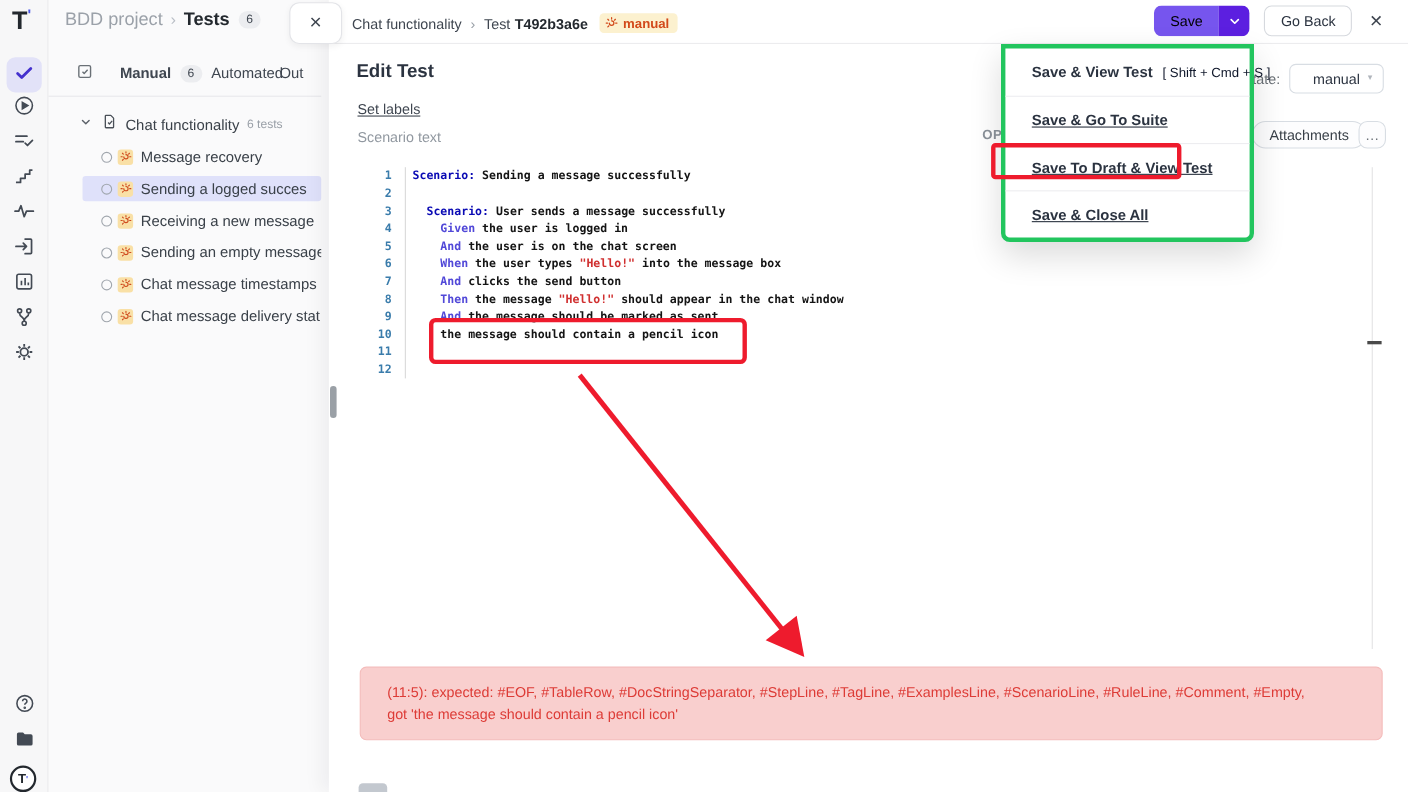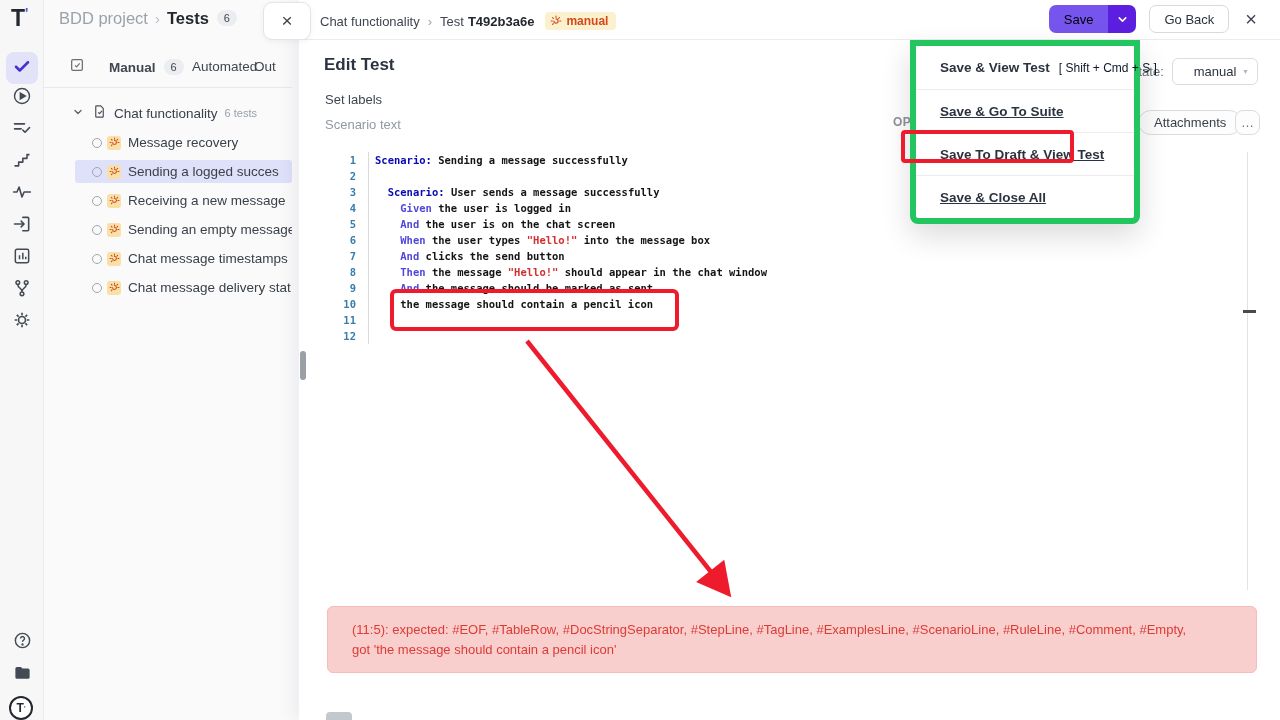--- a/index.html
+++ b/index.html
@@ -49,21 +49,21 @@
   .state-pill { display:flex; align-items:center; margin-left:11px; background:#fcf1cf; border-radius:4px; padding:2px 8px 2px 5px; font-size:12px; font-weight:bold; color:#d2491a; }
   .state-pill svg { margin-right:4px; }
   .hdr-actions { position:absolute; right:23px; top:5px; height:28px; display:flex; align-items:center; }
   .save-btn { display:flex; height:28px; border-radius:7px; overflow:hidden; cursor:pointer; }
   .save-main { background:#7655ee; color:#000000; font-size:13px; font-weight:500; display:flex; align-items:center; padding:0 15px; }
   .save-caret { background:#5c1fe0; width:28px; display:flex; align-items:center; justify-content:center; }
   .goback-btn { margin-left:13px; height:28px; background:#fff; border:1px solid #d6d9de; border-radius:7px; font-size:13px; color:#2b3340; display:flex; align-items:center; padding:0 14px; cursor:pointer; }
   .hdr-close { margin-left:16px; font-size:20px; color:#3f4650; cursor:pointer; line-height:1; }
 
   .m-title { position:absolute; left:25px; top:55px; font-size:17px; font-weight:bold; color:#2b3340; }
-  .set-labels { position:absolute; left:26px; top:92px; font-size:13px; color:#3f4650; cursor:pointer; }
+  .set-labels { position:absolute; left:26px; top:92px; font-size:13px; color:#3f4650; text-decoration:underline; cursor:pointer; }
   .scenario-lbl { position:absolute; left:26px; top:117px; font-size:13px; color:#9198a0; }
   .options-lbl { position:absolute; left:594px; top:115px; font-size:12px; font-weight:bold; color:#8b929a; letter-spacing:.4px; z-index:1; }
 
   
   .editor { position:absolute; left:27px; top:152px; display:flex; font-family:"DejaVu Sans Mono", monospace; font-size:10.5px; font-weight:bold; line-height:16px; }
   .gutter { width:30px; text-align:right; color:#3a7cab; margin-right:12px; }
   .codecol { border-left:1px solid #d9d9d9; padding-left:6px; white-space:pre; color:#141414; }
   .codecol div { min-height:16px; }
   .tk-k1 { color:#0a0ab4; }
   .tk-k2 { color:#5148d8; }
@@ -78,21 +78,21 @@
   .more-btn { position:absolute; left:936px; top:110px; width:25px; height:25px; border:1px solid #d8dde3; background:#fdfdfe; border-radius:8px; display:flex; align-items:center; justify-content:center; font-size:13px; color:#6a7076; cursor:pointer; z-index:1; letter-spacing:0; line-height:0; }
 
   .edit-scrollline { position:absolute; left:948px; top:152px; width:1px; height:438px; background:#e3e3e4; }
   .edit-scrolltick { position:absolute; left:944px; top:310px; width:13px; height:2.5px; background:#4a4a4a; }
   .bottom-nub { position:absolute; left:27px; top:712px; width:26px; height:8px; background:#c3c8cf; border-radius:4px 4px 0 0; }
 
   
   .error-box { position:absolute; left:28px; top:606px; width:930px; min-height:66px; background:#f9cfce; border:1px solid #f4bcbb; border-radius:6px; padding:13px 24px; font-size:13px; line-height:19.5px; color:#dd3b36; }
 
   
-  .save-menu { position:absolute; left:910px; top:40px; width:230px; background:#fff; border:6px solid #22c55e; border-radius:0 0 8px 8px; box-shadow:0 12px 30px rgba(0,0,0,.14); z-index:40; }
+  .save-menu { position:absolute; left:910px; top:40px; width:230px; background:#fff; border:4px solid #22c55e; border-radius:0 0 8px 8px; box-shadow:0 12px 30px rgba(0,0,0,.14); z-index:40; }
   .menu-item { height:43px; display:flex; align-items:center; padding:0 24px; font-size:13.5px; font-weight:bold; color:#2b3340; cursor:pointer; white-space:nowrap; }
   .menu-item + .menu-item { border-top:1px solid #ededf0;text-decoration:underline; }
   .menu-short { font-weight:normal; font-size:12px; color:#0f172a; margin-left:9px; }
 
   
   .divider-thumb { position:absolute; left:300px; top:351px; width:6px; height:29px; background:#9aa0a6; border-radius:3px; z-index:35; }
 
   
   .anno-box1 { position:absolute; left:390px; top:289px; width:289px; height:42px; border:4px solid #ee1b2d; border-radius:6px; z-index:60; pointer-events:none; }
   .anno-box2 { position:absolute; left:901px; top:130px; width:173px; height:33px; border:4px solid #ee1b2d; border-radius:4px; z-index:60; pointer-events:none; }

